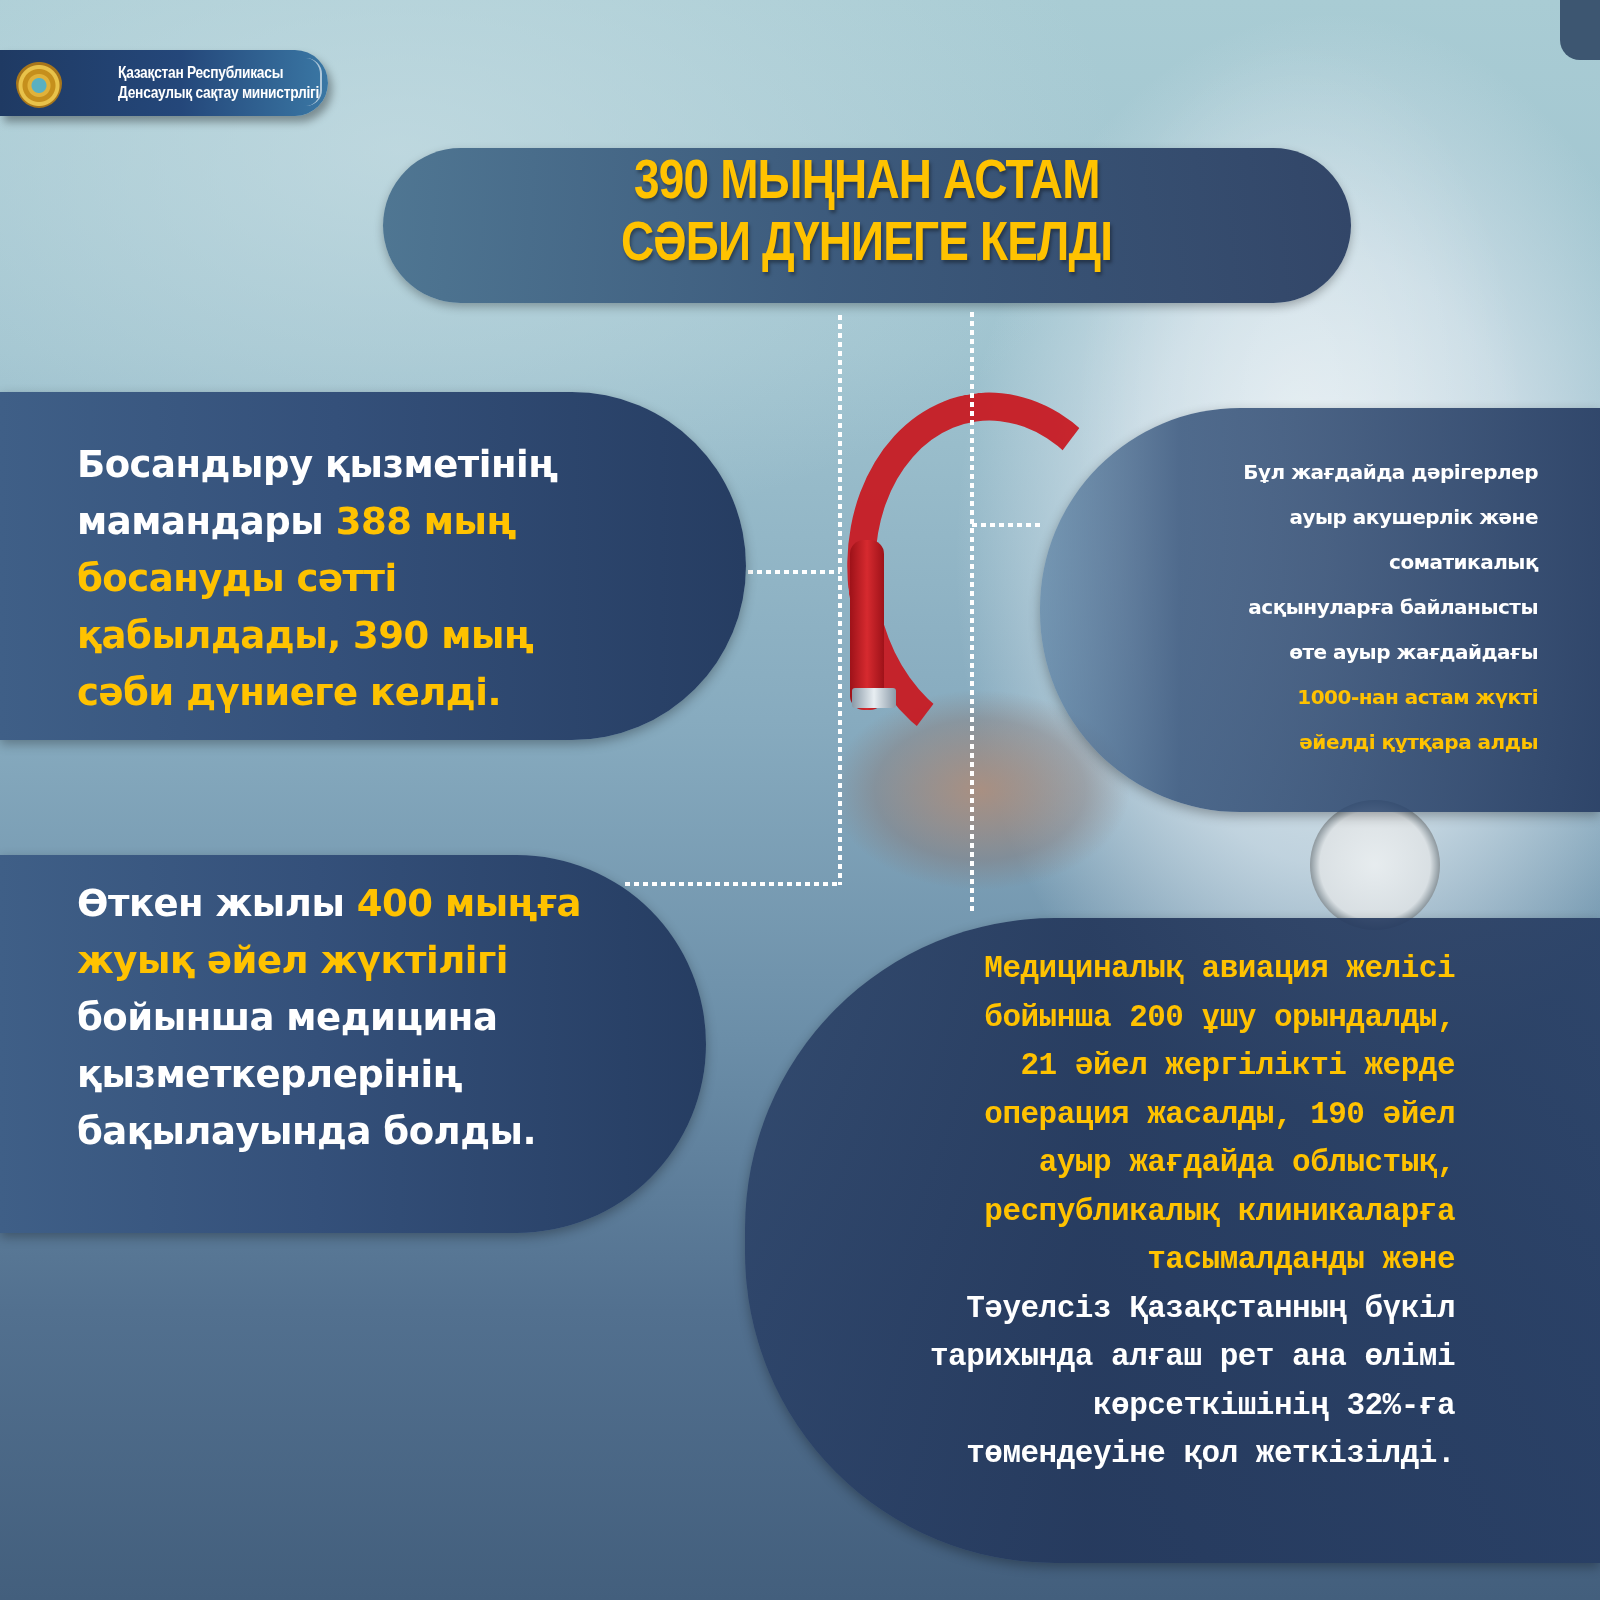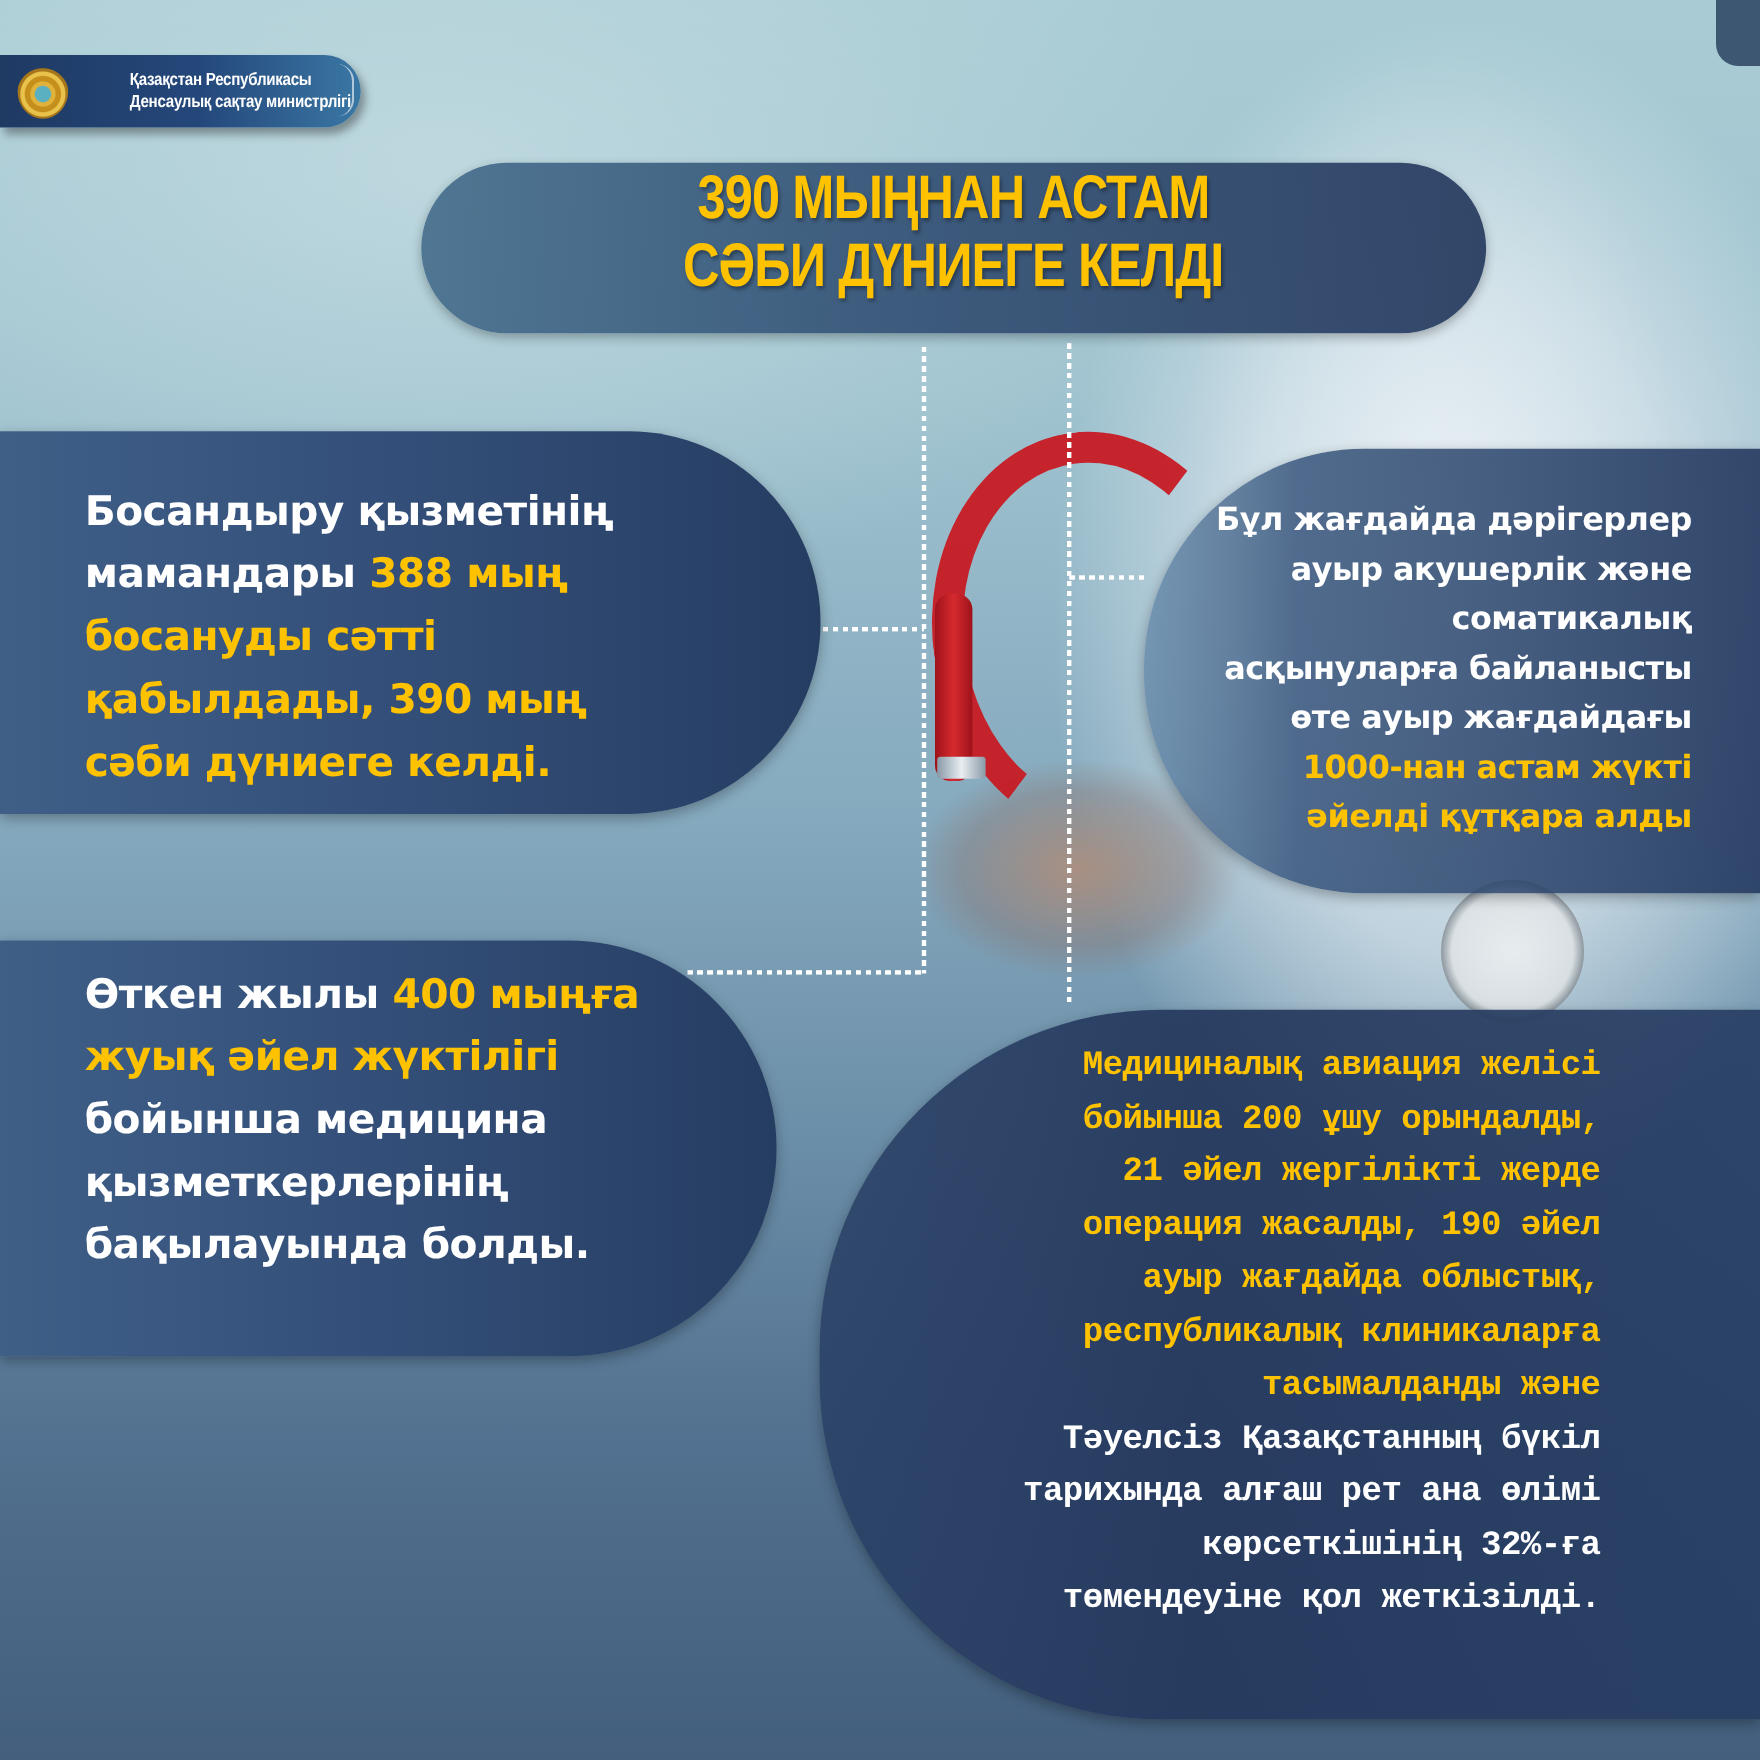--- a/index.html
+++ b/index.html
@@ -110,21 +110,21 @@
     background: linear-gradient(90deg, rgba(70,110,150,0.55) 0%, rgba(50,80,120,0.82) 25%, rgba(38,60,98,0.92) 100%);
   }
   .card-right-2 {
     left: 745px; top: 918px; width: 855px; height: 645px; border-radius: 310px 0 0 310px;
     background: linear-gradient(90deg, rgba(40,62,100,0.85) 0%, rgba(36,56,92,0.93) 40%, rgba(38,60,98,0.9) 100%);
   }
 
   .card-text { position: absolute; font-size: 37px; line-height: 57px; letter-spacing: -0.5px; }
   .card-left-1 .card-text { left: 77px; top: 34px; width: 640px; margin-top: 10px; }
   .card-left-2 .card-text { left: 77px; top: 20px; width: 620px; }
-  .card-right-1 .card-text { right: 62px; top: 42px; width: 520px; text-align: right; font-size: 29px; line-height: 45px; }
+  .card-right-1 .card-text { right: 62px; top: 42px; width: 520px; text-align: right; font-size: 20px; line-height: 45px; }
   .card-right-2 .card-text { right: 145px; top: 27px; width: 640px; text-align: right; font-size: 31px; line-height: 48.5px; font-family: Liberation Mono, monospace; }
 
   .hl { color: #ffc200; }
   .wt { color: #ffffff; }
   .line { display: block; white-space: nowrap; }
 </style>
 </head>
 <body>
 
 <div class="coat-shadow"></div>

